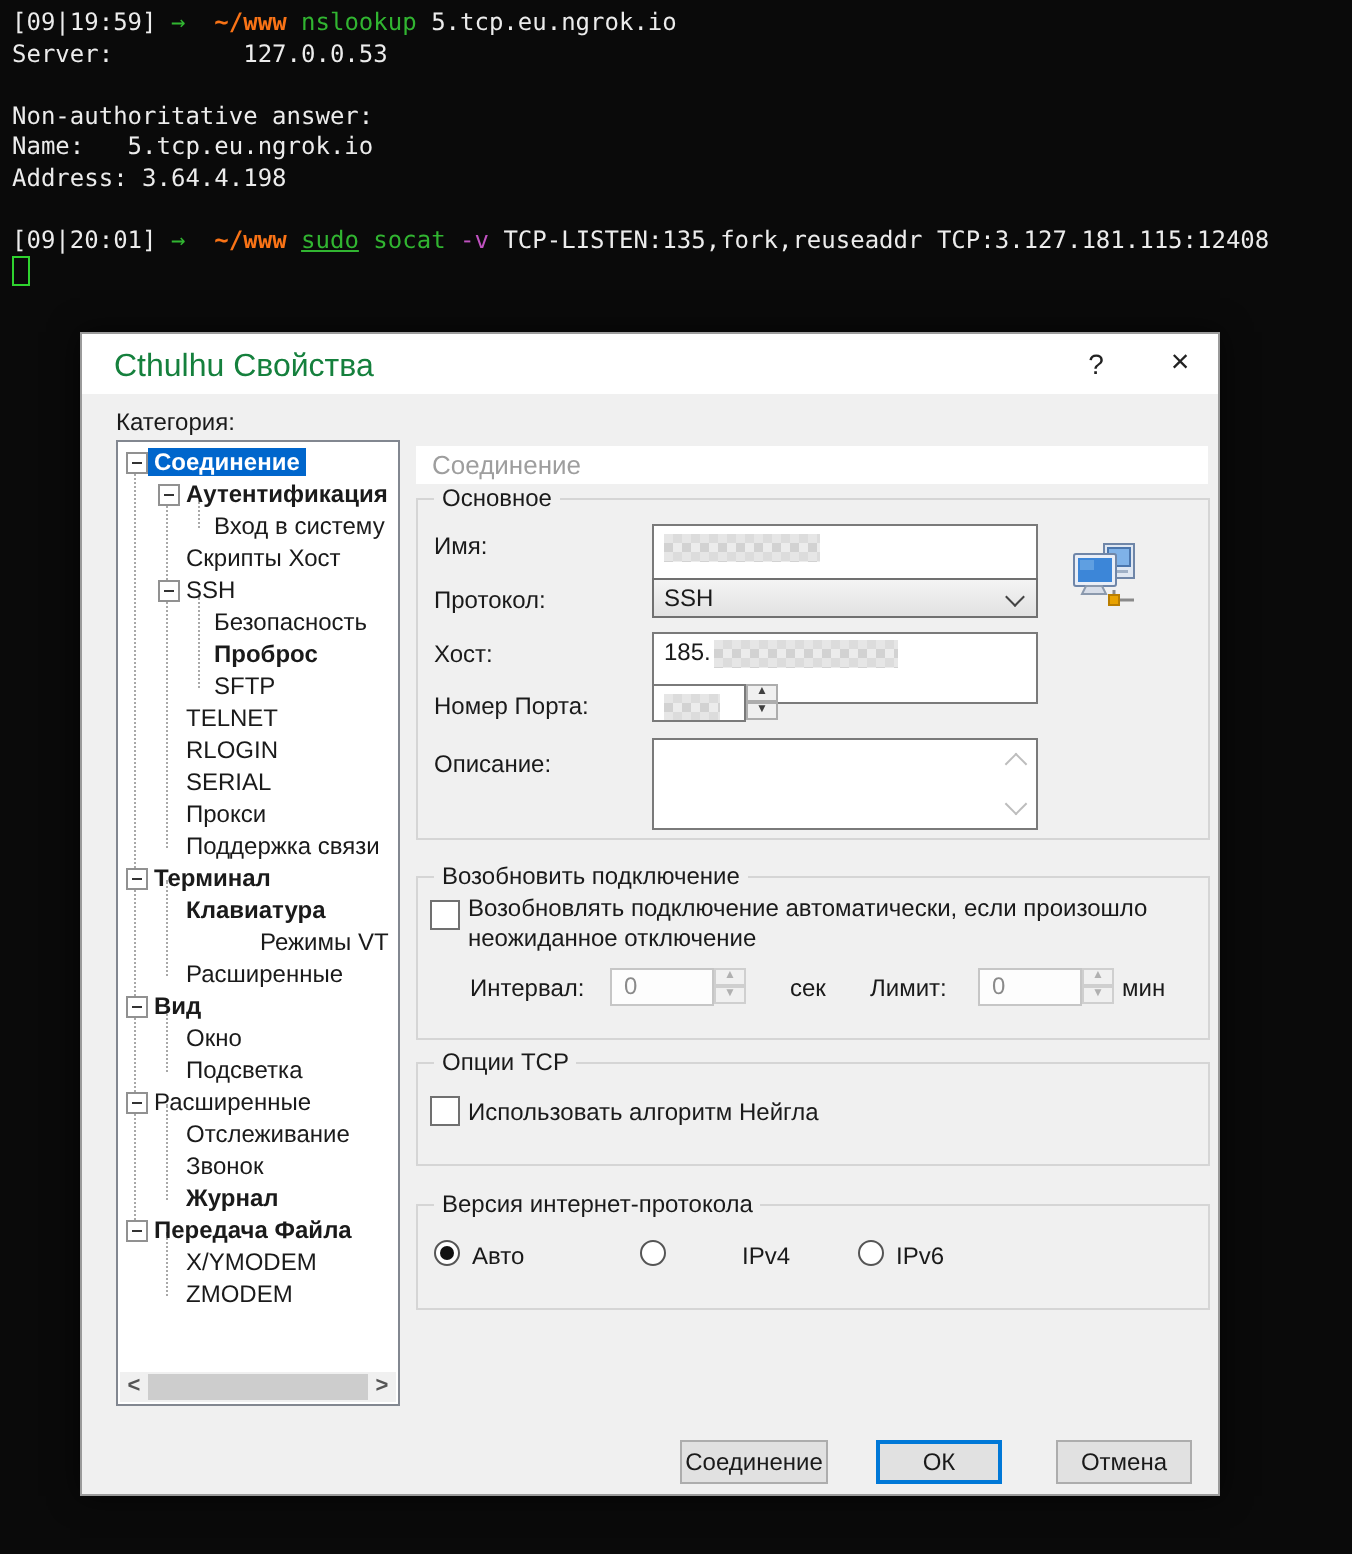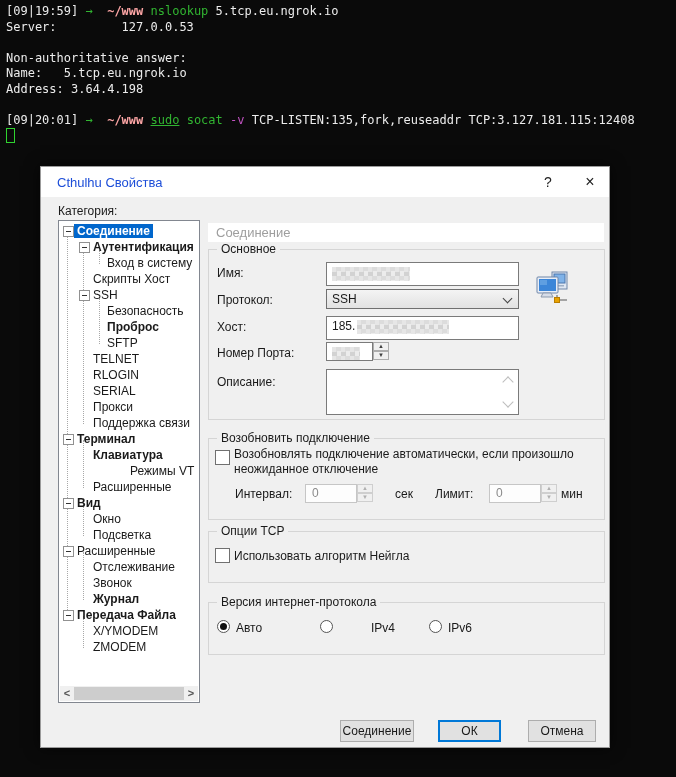--- a/index.html
+++ b/index.html
@@ -1,29 +1,29 @@
 <!DOCTYPE html>
 <html><head>
 <meta charset="utf-8">
 <style>
   html,body{margin:0;padding:0;background:#0a0a0a;}
   body{width:676px;height:777px;position:relative;overflow:hidden;font-family:"Liberation Sans",sans-serif;}
 
   
   .terminal{position:absolute;left:6px;top:4px;width:664px;}
   .tline{white-space:pre;font:12px/15.5px "DejaVu Sans Mono",monospace;color:#ececec;height:15.5px;}
-  .tg{color:#31b531;} .tc{color:#fca5a5;font-weight:bold;} .tm{color:#c052c0;}
+  .tg{color:#31b531;} .tc{color:#f97316;font-weight:bold;} .tm{color:#c052c0;}
   .tgu{color:#31b531;text-decoration:underline;}
   .cursor{display:inline-block;width:7px;height:13px;border:1px solid #2fd32f;vertical-align:-2px;}
 
   
   .dialog{position:absolute;left:40px;top:166px;width:568px;height:580px;background:#f0f0f0;
           border:1px solid #9b9b9b;box-shadow:0 0 14px rgba(0,0,0,.65);font-size:12px;color:#1a1a1a;}
   .titlebar{position:absolute;left:0;top:0;width:100%;height:30px;background:#ffffff;}
-  .title{position:absolute;left:16px;top:8px;font-size:13px;color:#1d4ed8;}
+  .title{position:absolute;left:16px;top:8px;font-size:16px;color:#15803d;}
   .tb-btn{position:absolute;top:0;width:30px;height:30px;text-align:center;line-height:30px;color:#222;cursor:default;}
   .tb-help{left:492px;font-size:14px;}
   .tb-close{left:534px;font-size:16px;}
 
   .catlabel{position:absolute;left:17px;top:37px;}
 
   
   .tree{position:absolute;left:17px;top:53px;width:140px;height:481px;background:#fff;border:1px solid #828790;overflow:hidden;}
   .ti{position:absolute;height:16px;line-height:15px;white-space:nowrap;}
   .ti .lbl{padding:0 3px;}
@@ -35,21 +35,21 @@
   .hscroll{position:absolute;left:1px;right:1px;bottom:1px;height:15px;background:#f0f0f0;}
   .harrow{position:absolute;top:0;width:14px;height:15px;color:#555;font-weight:bold;font-size:11px;line-height:15px;text-align:center;}
   .hthumb{position:absolute;left:14px;right:14px;top:1px;height:13px;background:#cdcdcd;}
 
   
   .phead{position:absolute;left:167px;top:56px;width:396px;height:19px;background:#fff;}
   .phead span{position:absolute;left:8px;top:2px;color:#9e9e9e;font-size:13px;}
   .group{position:absolute;left:167px;width:395px;border:1px solid #d5d5d5;background:#f0f0f0;}
   .gtitle{position:absolute;top:-8px;left:8px;background:#f0f0f0;padding:0 4px;}
   .flabel{position:absolute;}
-  .tinput{position:absolute;background:#fff;border:1px solid #7a7a7a;height:24px;box-sizing:border-box;line-height:18px;padding-left:5px;}
+  .tinput{position:absolute;background:#fff;border:1px solid #7a7a7a;height:36px;box-sizing:border-box;line-height:18px;padding-left:5px;}
   .mosaic{display:inline-block;vertical-align:middle;
           background-image:conic-gradient(#dcdcdc 0 25%,#ececec 0 50%,#d2d2d2 0 75%,#e6e6e6 0);
           background-size:9px 9px;}
   .combo{position:absolute;box-sizing:border-box;height:20px;border:1px solid #707070;
          background:linear-gradient(#f4f4f4,#e2e2e2);line-height:18px;padding-left:5px;}
   .chev{position:absolute;right:7px;top:5px;width:6px;height:6px;border-right:1px solid #444;border-bottom:1px solid #444;transform:rotate(45deg);}
   .spin{position:absolute;width:16px;height:19px;box-sizing:border-box;}
   .spin .sb{position:absolute;left:0;width:16px;height:9px;background:#f0f0f0;border:1px solid #adadad;box-sizing:border-box;
             font-size:6px;line-height:7px;text-align:center;color:#404040;}
   .spin .up{top:0;} .spin .dn{top:9px;}

